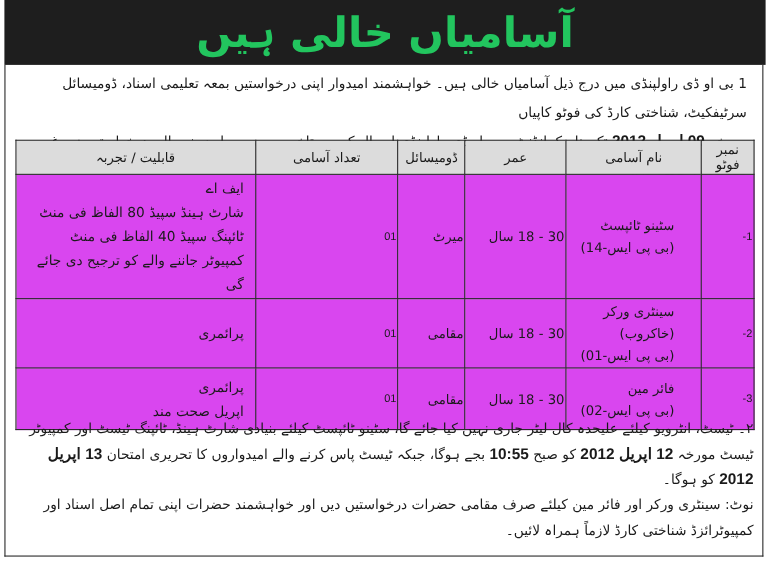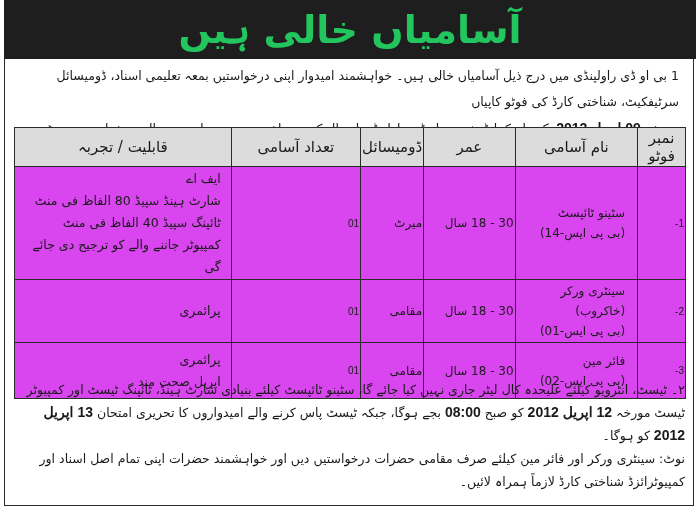--- a/index.html
+++ b/index.html
@@ -10,25 +10,25 @@
   .banner-title { color: #22c55e; font-weight: bold; font-size: 38px; direction: rtl;
                   letter-spacing: 1px; }
   .frame { position: absolute; left: 4px; top: 59px; width: 690px; height: 447px;
            border: 1.5px solid #2a2a2a; border-top: none; box-sizing: border-box; }
   .intro { position: absolute; right: 20px; left: 14px; top: 63px; direction: rtl;
            font-size: 12.5px; line-height: 26px; text-align: right; }
   .intro b, .notes b { font-family: "Liberation Sans", sans-serif; font-weight: bold; font-size: 14px; }
   table.posts { position: absolute; left: 14px; top: 127px; width: 672px; border-collapse: collapse;
                 direction: rtl; font-size: 12px; }
   table.posts th, table.posts td { border: 1.5px solid #2a2a2a; text-align: center; vertical-align: middle; }
-  table.posts th { background: #dcdcdc; height: 27px; font-weight: normal; font-size: 15px; }
+  table.posts th { background: #dcdcdc; height: 27px; font-weight: normal; font-size: 12px; }
   table.posts td { background: #d946ef; text-align: right; }
   .num { font-family: "Liberation Sans", sans-serif; font-size: 10px; }
   td.qual { text-align: right; padding-right: 10px; line-height: 22px; font-size: 12.5px; }
-  td.post { text-align: right; padding-right: 12px; line-height: 20px; margin-top: 16px; }
+  td.post { text-align: right; padding-right: 24px; line-height: 20px; margin-top: 16px; }
   .notes { position: absolute; left: 14px; right: 14px; top: 378px; direction: rtl;
            text-align: right; font-size: 12.5px; line-height: 23px; }
   .notes p { margin: 0; }
 </style>
 </head>
 <body>
 
 <div class="banner">
   <div class="banner-title">آسامیاں خالی ہیں</div>
 </div>
@@ -101,16 +101,16 @@
     <td class="qual">
       <div>پرائمری</div>
       <div>اپریل صحت مند</div>
     </td>
   </tr>
 </tbody>
   </table>
 
 <div class="notes">
   <p>
-    <span>۲۔ ٹیسٹ، انٹرویو کیلئے علیحدہ کال لیٹر جاری نہیں کیا جائے گا، سٹینو ٹائپسٹ کیلئے بنیادی شارٹ ہینڈ، ٹائپنگ ٹیسٹ اور کمپیوٹر ٹیسٹ مورخہ </span><b>12 اپریل 2012</b><span> کو صبح </span><b>08:00</b><span> بجے ہوگا، جبکہ ٹیسٹ پاس کرنے والے امیدواروں کا تحریری امتحان </span><b>13 اپریل 2012</b><span> کو ہوگا۔</span>
+    <span>۲۔ ٹیسٹ، انٹرویو کیلئے علیحدہ کال لیٹر جاری نہیں کیا جائے گا، سٹینو ٹائپسٹ کیلئے بنیادی شارٹ ہینڈ، ٹائپنگ ٹیسٹ اور کمپیوٹر ٹیسٹ مورخہ </span><b>12 اپریل 2012</b><span> کو صبح </span><b>10:55</b><span> بجے ہوگا، جبکہ ٹیسٹ پاس کرنے والے امیدواروں کا تحریری امتحان </span><b>13 اپریل 2012</b><span> کو ہوگا۔</span>
   </p>
   <p>نوٹ: سینٹری ورکر اور فائر مین کیلئے صرف مقامی حضرات درخواستیں دیں اور خواہشمند حضرات اپنی تمام اصل اسناد اور کمپیوٹرائزڈ شناختی کارڈ لازماً ہمراہ لائیں۔</p>
 </div>
 
 </body></html>

